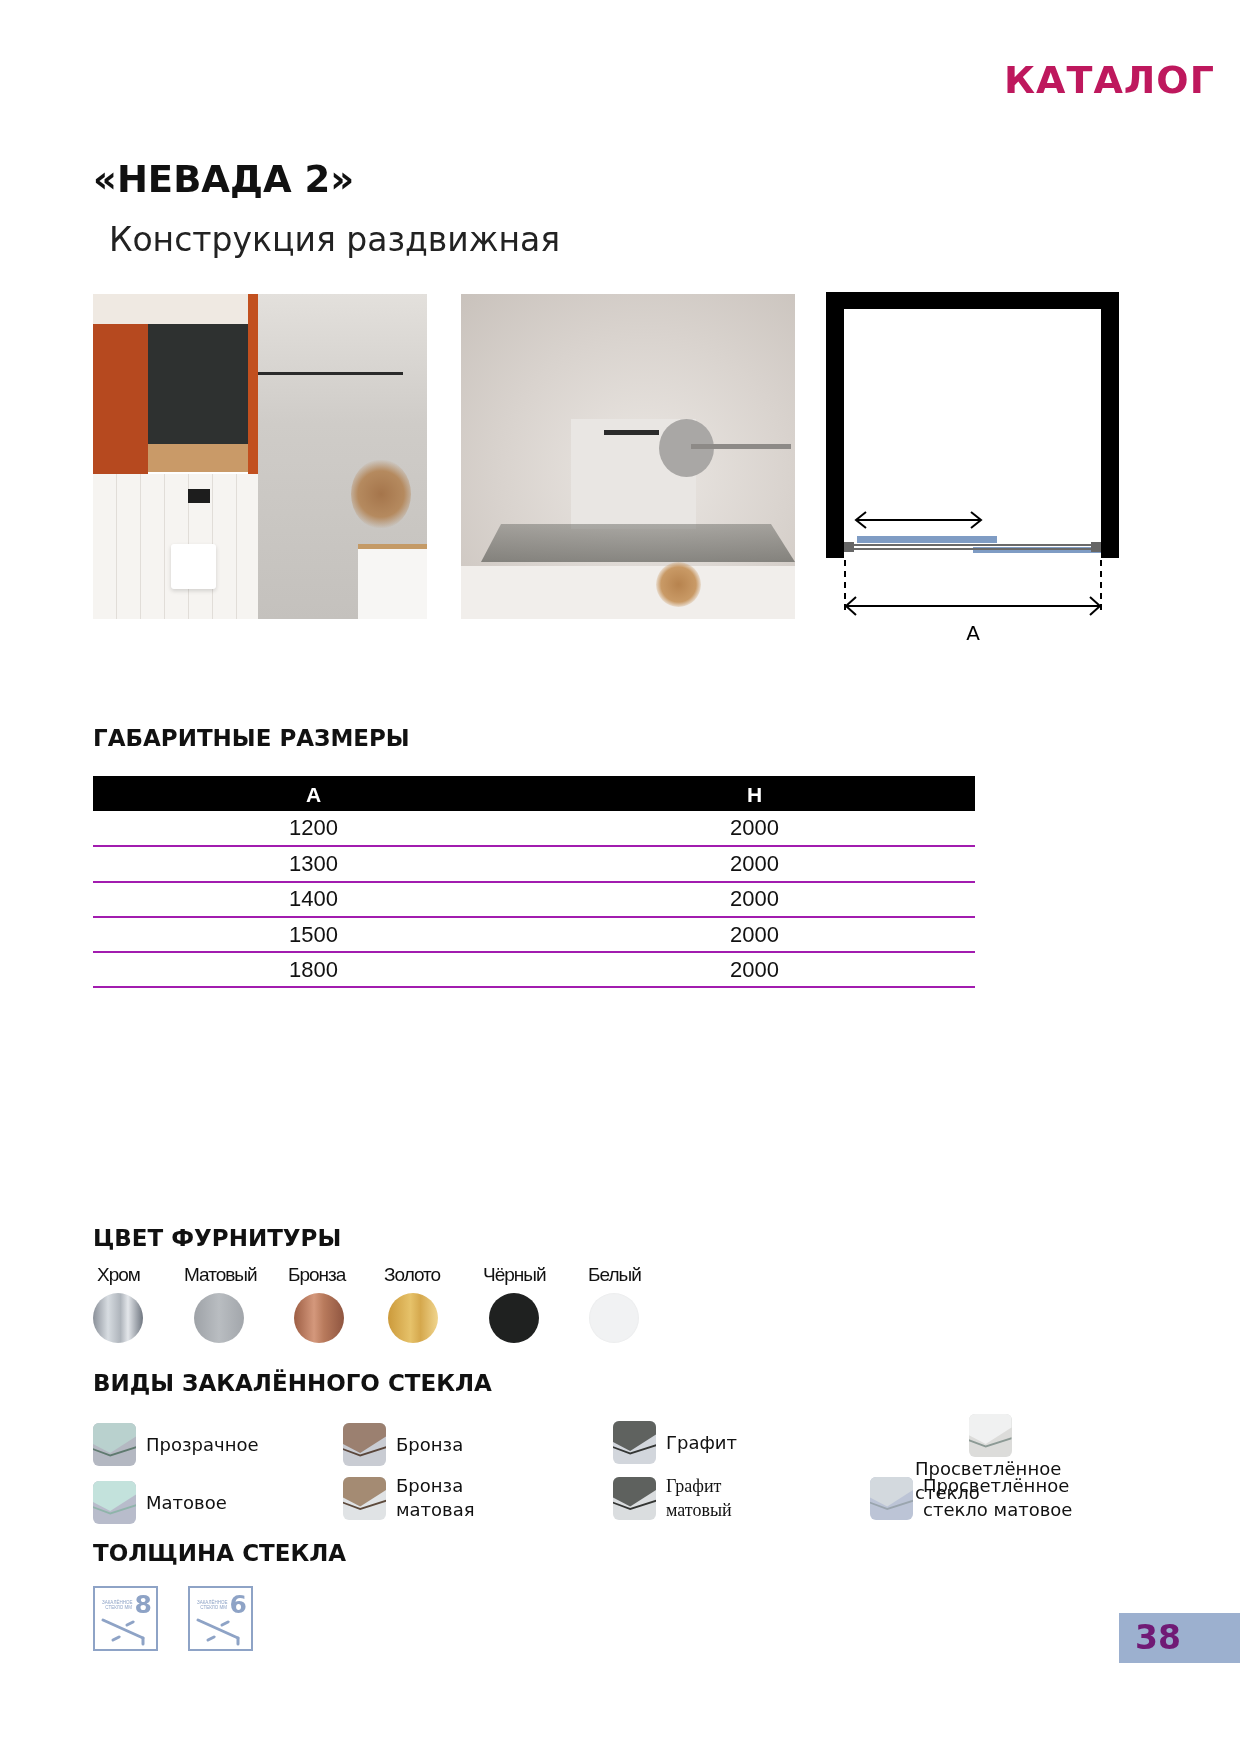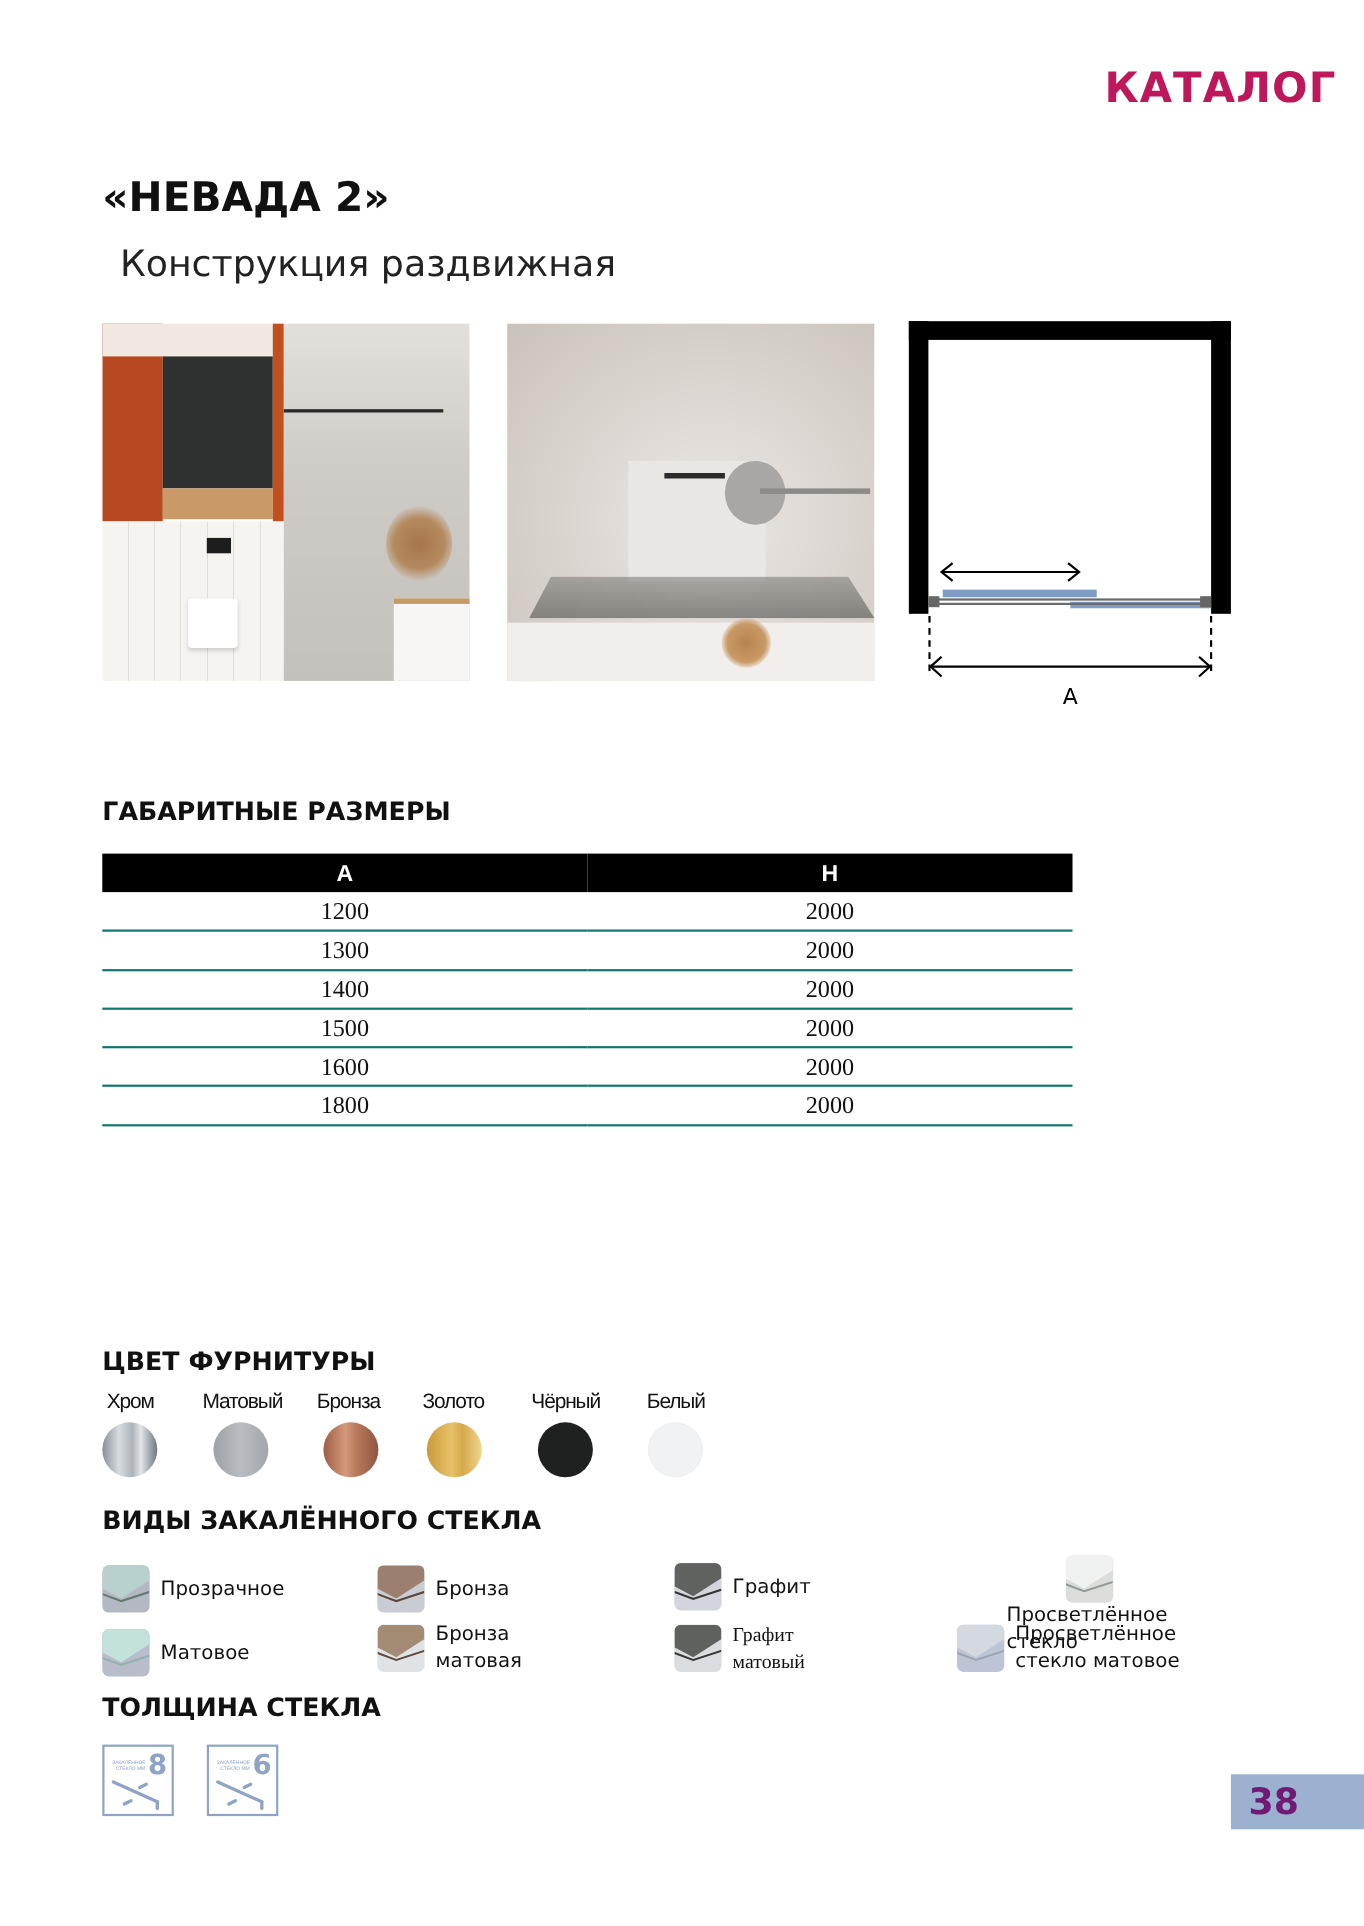--- a/index.html
+++ b/index.html
@@ -75,22 +75,21 @@
       background: #000; color: #fff; height: 35px;
       font-family: "Liberation Sans", sans-serif; font-weight: bold; font-size: 21px;
       padding-top: 2px;
     }
     .dims-table thead tr.units th {
       height: 35px; font-weight: bold; font-size: 22px; color: #111;
       border-bottom: 2px solid #8a8a8a;
     }
     .dims-table tbody td {
       height: 35.3px; font-size: 22px; color: #111;
-      border-bottom: 2px solid #0f766e;
-      font-family: Liberation Serif, serif;
+      border-bottom: 2px solid #a21caf;
     }
 
     
     .swatch-label { position: absolute; top: 1264px; font-size: 19px; letter-spacing: -1px; color: #111; }
     .swatch { position: absolute; top: 1293px; width: 50px; height: 50px; border-radius: 50%; }
 
     
     .glass-item { position: absolute; display: flex; align-items: center; }
     .glass-thumb { width: 43px; height: 43px; border-radius: 6px; position: relative; overflow: hidden; flex: none; }
     .glass-thumb .pane { position: absolute; left: 0; top: 0; width: 100%; height: 70%;
@@ -186,24 +185,20 @@
     </tr>
     <tr>
       <td>1400</td>
       <td>2000</td>
     </tr>
     <tr>
       <td>1500</td>
       <td>2000</td>
     </tr>
     <tr>
-      <td>1600</td>
-      <td>2000</td>
-    </tr>
-    <tr>
       <td>1800</td>
       <td>2000</td>
     </tr>
   </tbody>
 </table>
 
 <h2 class="section-heading" style="top:1225px;">ЦВЕТ ФУРНИТУРЫ</h2>
 
 <span class="swatch-label" style="left:97px;">Хром</span>
 <span class="swatch-label" style="left:184px;">Матовый</span>

